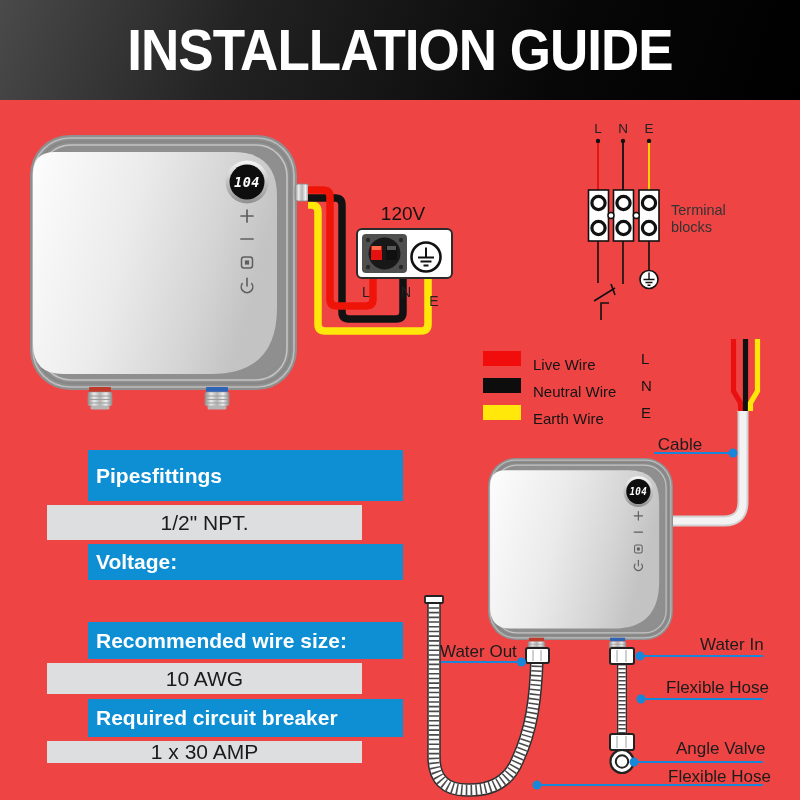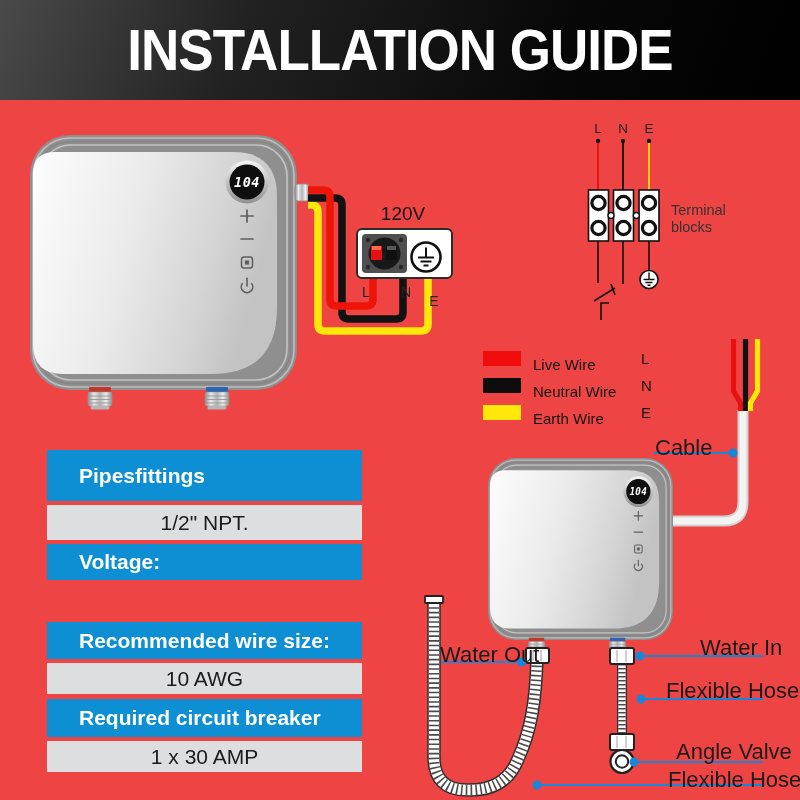--- a/index.html
+++ b/index.html
@@ -13,25 +13,25 @@
   .abs{position:absolute;}
   
   .legend-row{position:absolute;left:483px;display:flex;align-items:center;height:20px;}
   .swatch{width:38px;height:15px;margin-right:12px;flex:0 0 auto;}
   .sw-red{background:#f20d0d;} .sw-black{background:#0d0d0d;} .sw-yellow{background:#ffe80a;}
   .legend-label{width:100px;font-size:15px;color:#141414;margin-top:13px;}
   .legend-code{font-size:15px;color:#141414;margin-left:8px;}
   
   .trow{position:absolute;left:47px;width:315px;box-sizing:border-box;}
   .trow.blue{background:#0e8ed3;color:#ffffff;font-weight:bold;font-size:21px;
-             display:flex;align-items:center;padding-left:32px;}
+             display:flex;align-items:center;padding-left:8px;margin-left:41px;}
   .trow.gray{background:#dcdee0;color:#1b1b1b;font-size:21px;
              display:flex;align-items:center;justify-content:center;}
   
-  .callout-label{position:absolute;font-size:22px;color:#1c1c1c;white-space:nowrap;}
+  .callout-label{position:absolute;font-size:17px;color:#1c1c1c;white-space:nowrap;}
   svg text{font-family:"Liberation Sans",sans-serif;}
   .seg{font-family:"DejaVu Sans Mono",monospace;font-weight:bold;font-style:italic;
        letter-spacing:0.5px;}
 </style>
 </head>
 <body>
 
 <div class="page">
 
   <header class="banner">
@@ -261,15 +261,15 @@
   <div class="callout-label" style="left:666px;top:678px;">Flexible Hose</div>
   <div class="callout-label" style="left:676px;top:739px;">Angle Valve</div>
   <div class="callout-label" style="left:668px;top:767px;">Flexible Hose</div>
 
   <div class="trow blue" style="top:450px;height:51px;">Pipesfittings</div>
   <div class="trow gray" style="top:505px;height:35px;">1/2" NPT.</div>
   <div class="trow blue" style="top:544px;height:36px;">Voltage:</div>
   <div class="trow blue" style="top:622px;height:37px;">Recommended wire size:</div>
   <div class="trow gray" style="top:663px;height:31px;">10 AWG</div>
   <div class="trow blue" style="top:699px;height:38px;">Required circuit breaker</div>
-  <div class="trow gray" style="top:741px;height:31px;text-align:right;">1 x 30 AMP</div>
+  <div class="trow gray" style="top:741px;height:22px;text-align:right;">1 x 30 AMP</div>
 
 </div>
 
 </body></html>

